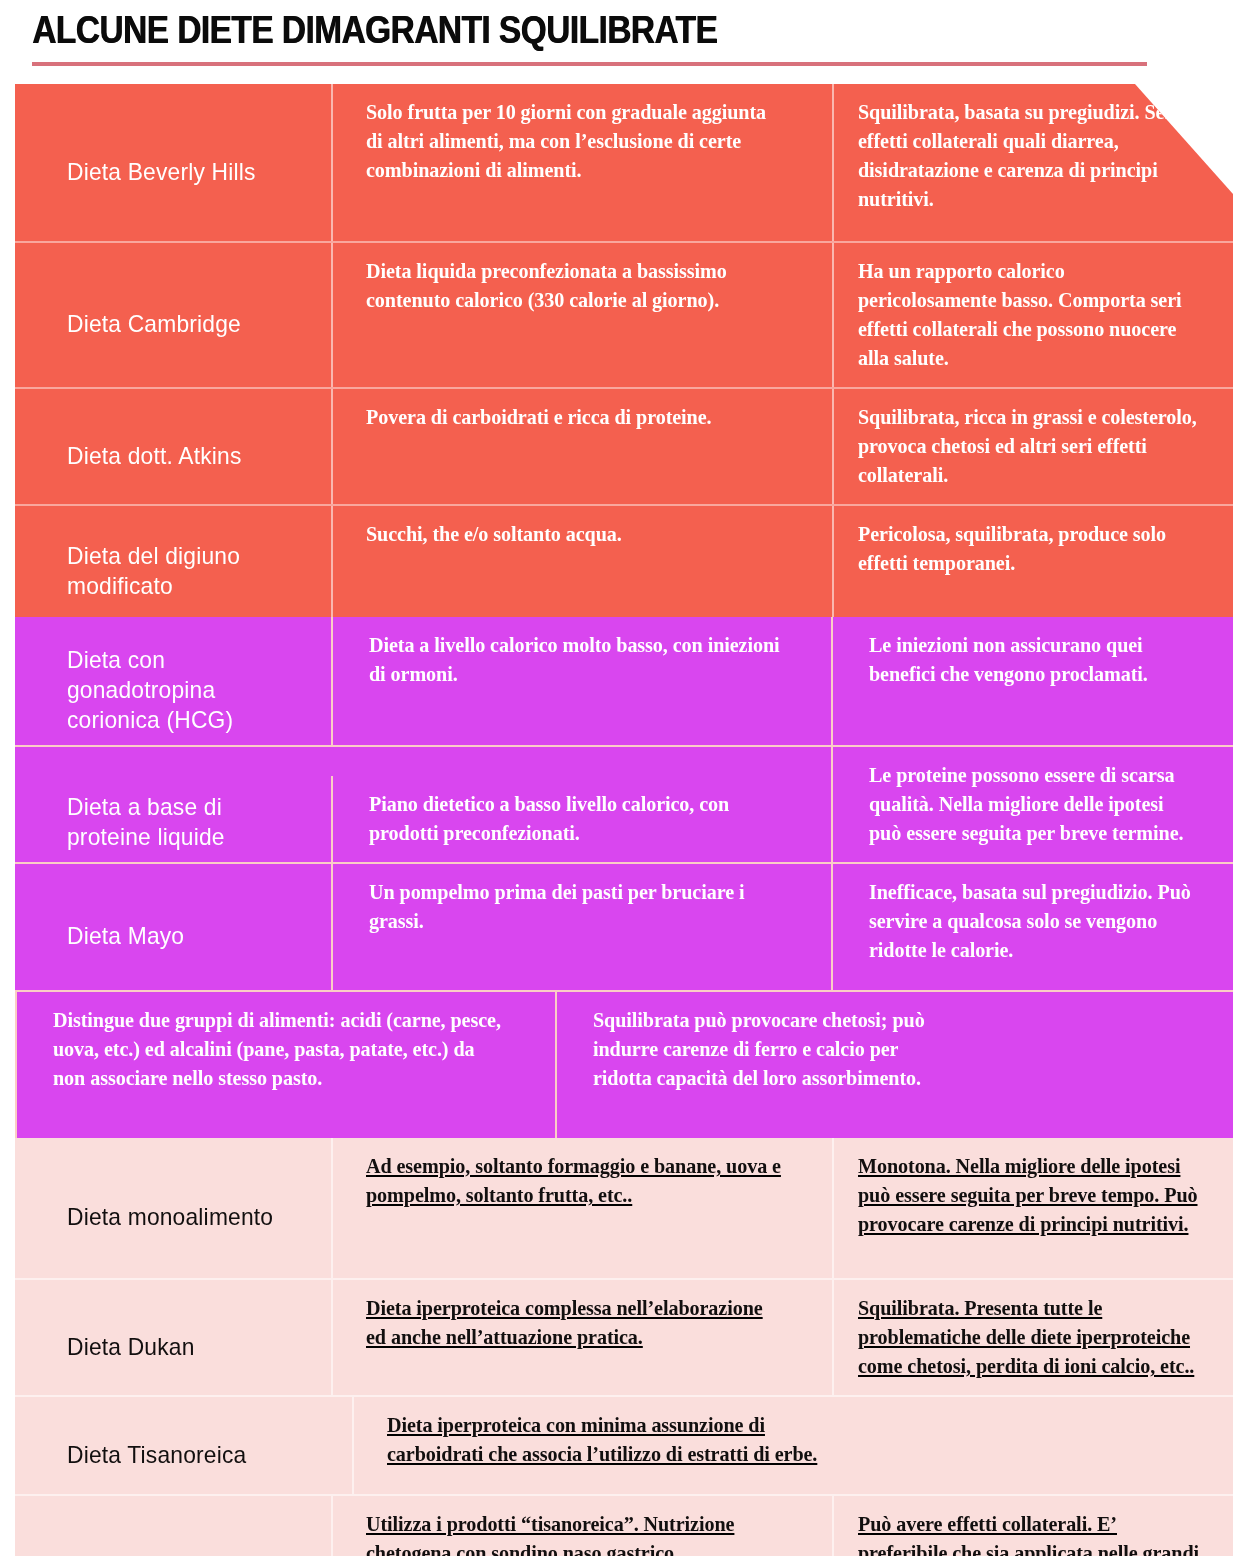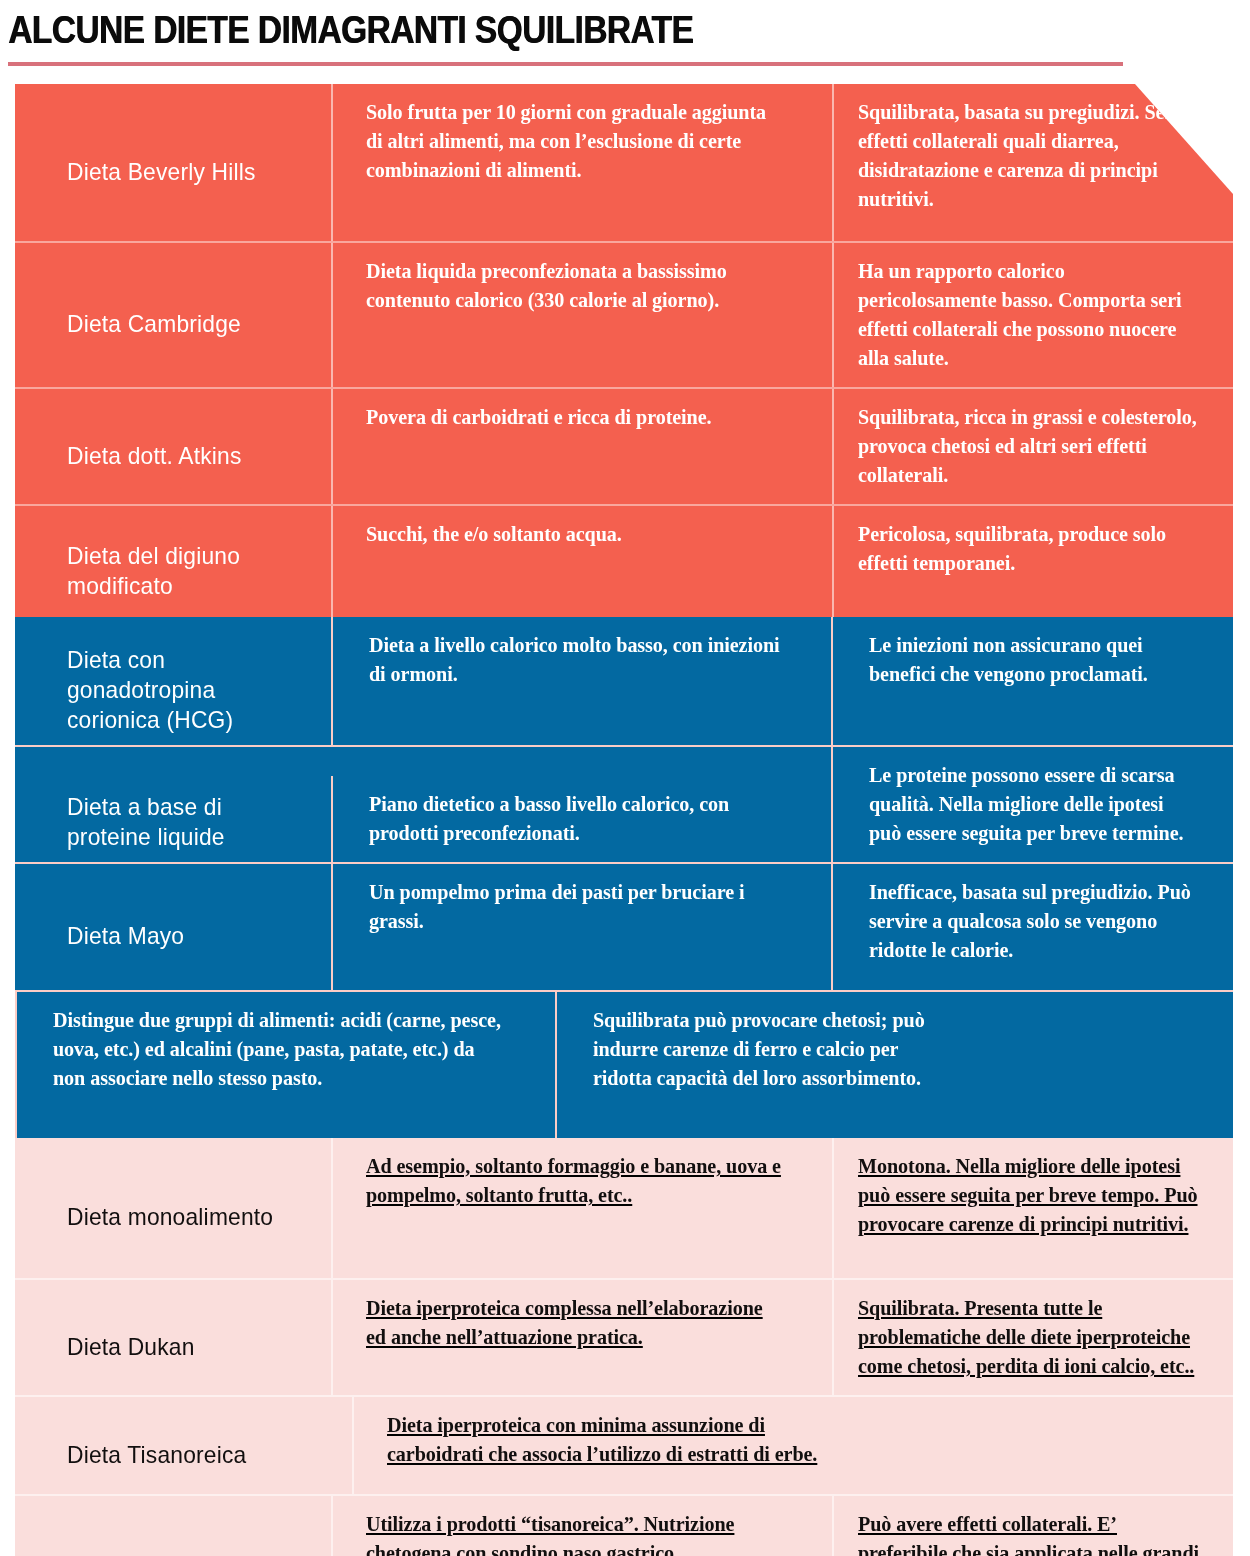--- a/index.html
+++ b/index.html
@@ -19,21 +19,21 @@
   .page {
     position: relative;
     width: 1250px;
     height: 1556px;
     background: #ffffff;
   }
 
   
   .title-block {
     position: absolute;
-    left: 8px;
+    left: 32px;
     top: 8px;
     width: 1120px;
   }
   .page-title {
     margin: 0;
     font-family: "Liberation Sans", sans-serif;
     font-weight: bold;
     font-size: 38px;
     line-height: 44px;
     letter-spacing: -0.6px;
@@ -59,21 +59,21 @@
     width: 1218px;
     height: 1456px;
   }
 
   .band {
     position: relative;
     width: 100%;
     box-sizing: border-box;
   }
   .band--dark  { background: #f4604f; }
-  .band--mid   { background: #0369a1; }
+  .band--mid   { background: #d946ef; }
   .band--light { background: #fadedc; }
 
   
   .band--dark {
     clip-path: polygon(0 0, 1120px 0, 1218px 110px, 1218px 100%, 0 100%);
   }
 
   .row {
     display: flex;
     align-items: stretch;

